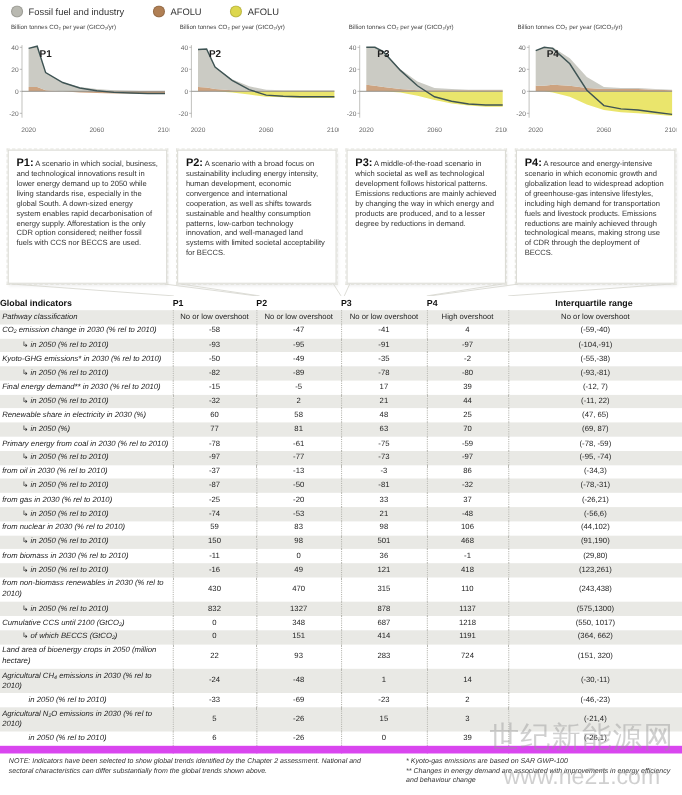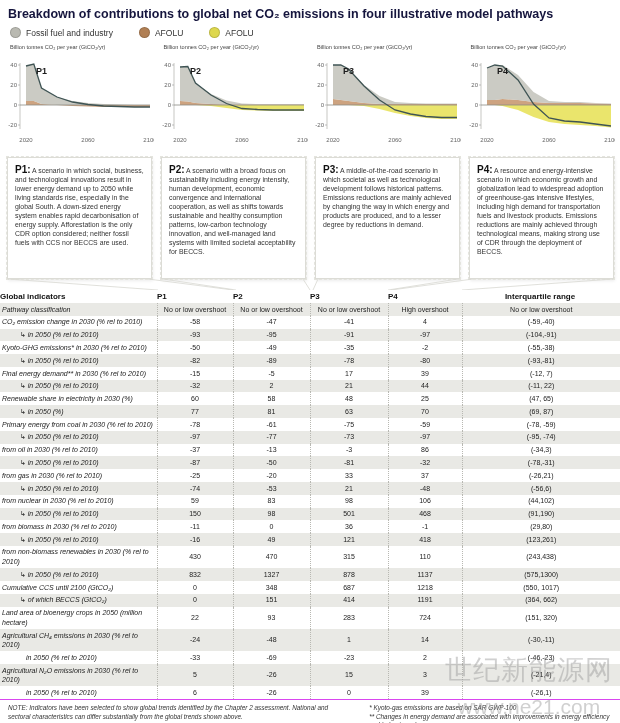--- a/index.html
+++ b/index.html
@@ -30,39 +30,38 @@
   table.ind th{font-size:8px;font-weight:bold;color:#111;padding:2px 2px 2px 0;}
   th.ind-h{text-align:left;padding-left:8px;font-size:8px;}
   th.col-h{text-align:left;padding-left:14px;}
   th.iqr-h{}
   table.ind td{font-size:7px;padding:1.6px 2px;line-height:9.6px;}
   td.ind-c{font-style:italic;text-align:left;padding-left:8px;color:#222;}
   td.ind-c.sub{padding-left:20px;}
   td.ind-c.indent{padding-left:26px;}
   td.val{text-align:center;border-left:1px dotted #b8b8b2;}
   tr.shaded{background:#e9e9e5;}
-  table.ind{border-bottom:1px solid #d946ef;}
+  table.ind{border-bottom:7px solid #d946ef;}
   
   .footer{display:flex;justify-content:space-between;padding:4px 10px 0 8px;}
   .foot-left{width:57%;}
   .foot-right{width:40%;}
   .note{font-size:6.4px;font-style:italic;color:#333;line-height:1.3;}
   .fn{font-size:6.4px;font-style:italic;color:#333;line-height:1.3;}
   
   .watermark{position:absolute;right:2px;bottom:6px;width:178px;text-align:center;
     color:rgba(150,150,150,.45);font-weight:normal;pointer-events:none;}
   .wm1{font-size:27px;letter-spacing:1px;line-height:1;}
   .wm2{font-size:21px;line-height:1;font-family:"Liberation Sans",sans-serif;margin-top:12px;}
 </style>
 </head>
 <body>
 
 <div class="poster">
 
-  <div class="title">Breakdown of contributions to global net CO₂ emissions in four illustrative model pathways</div>
 
   <div class="legend">
     <div class="legend-item">
       <span class="dot" style="background: rgb(185, 185, 177);"></span>
       <span>Fossil fuel and industry</span>
     </div>
     <div class="legend-item">
       <span class="dot" style="background: rgb(176, 127, 84);"></span>
       <span>AFOLU</span>
     </div>

